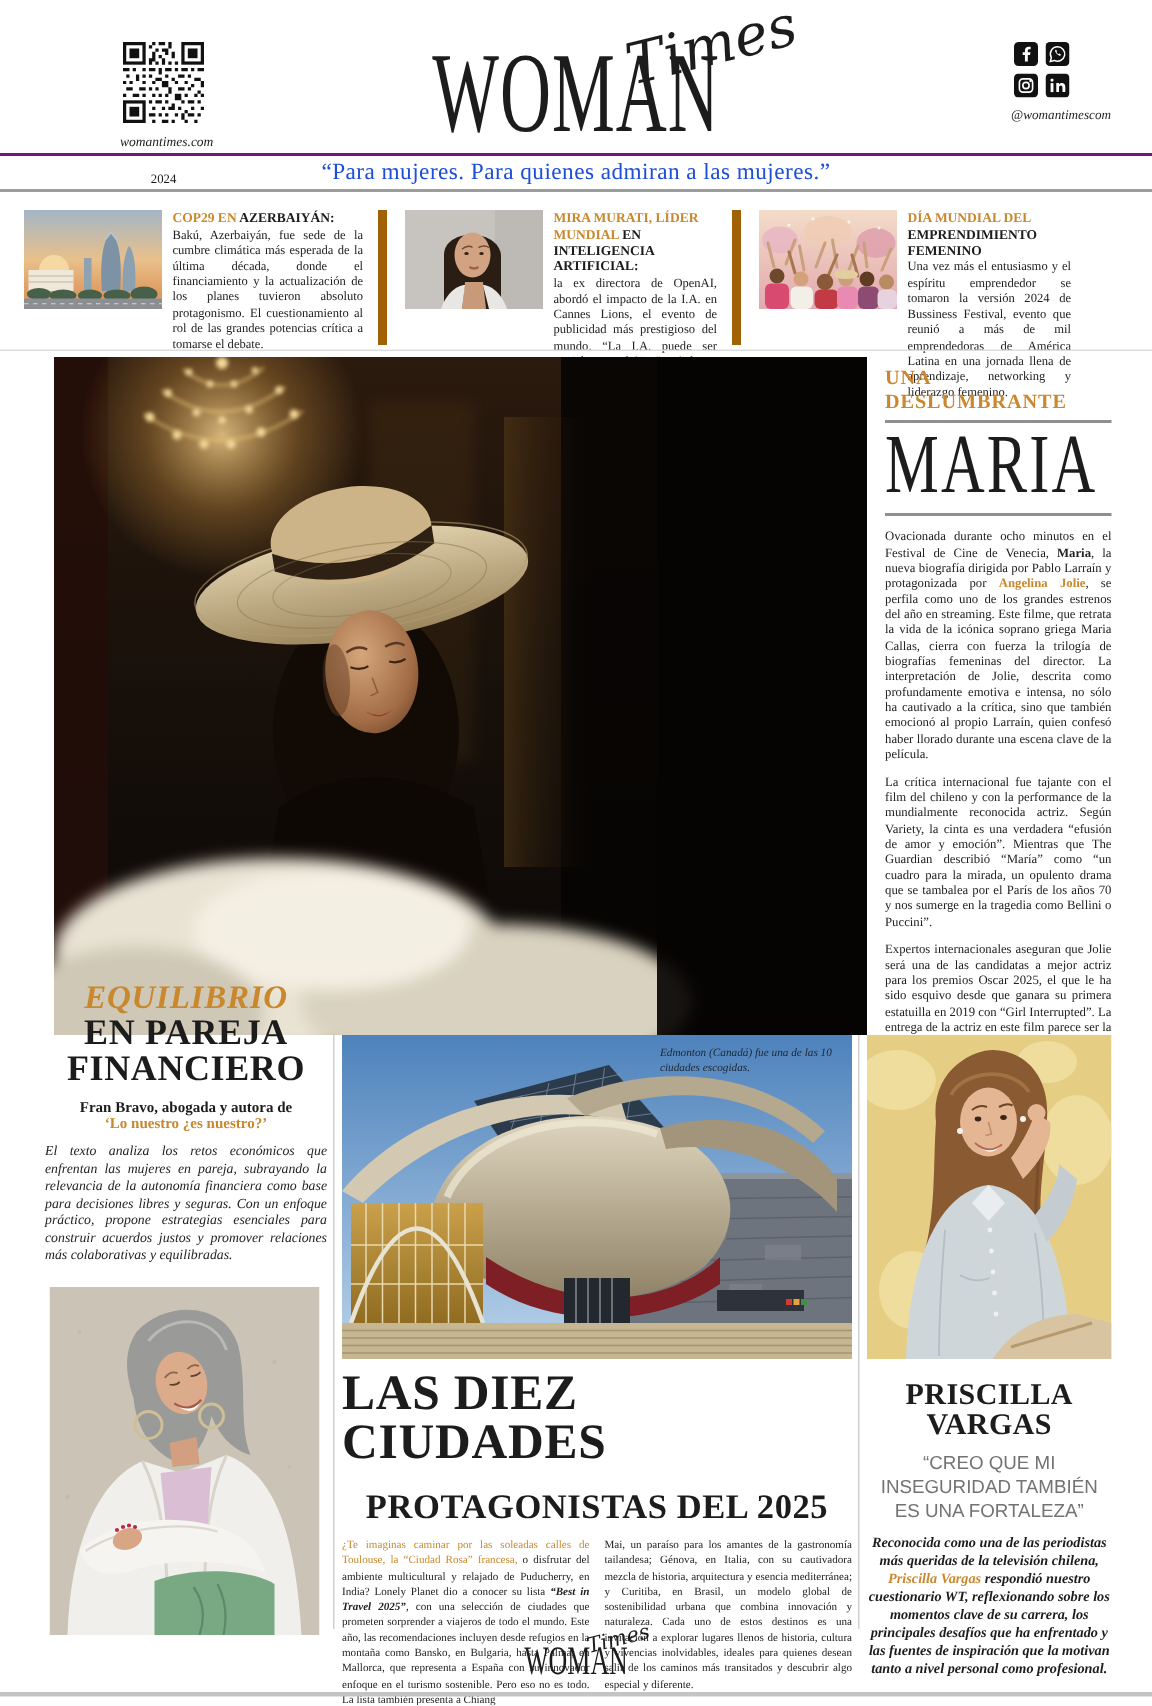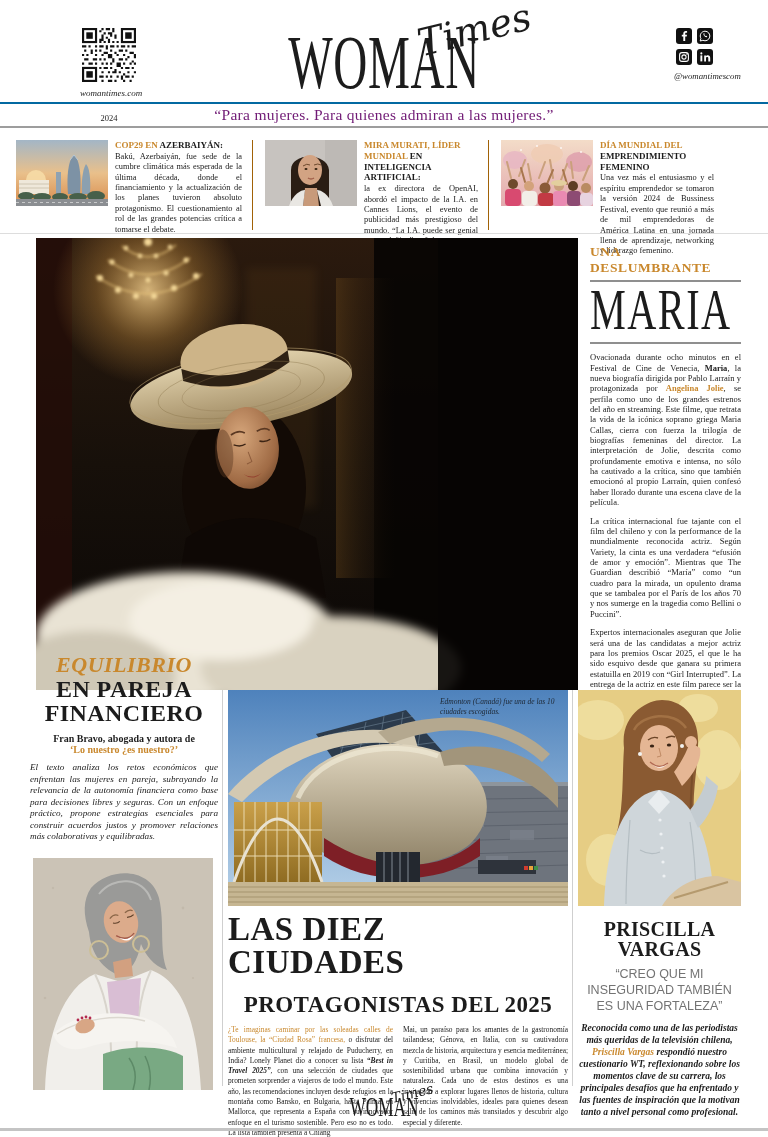--- a/index.html
+++ b/index.html
@@ -17,26 +17,26 @@
   .qr-year{font-size:8.5px;margin-top:15px}
   .logo-lg{left:384px;top:30px;transform:translateX(-50%);white-space:nowrap}
   .logo-word{display:inline-block;font-size:76px;line-height:.85;letter-spacing:1px;transform:scaleX(.62);transform-origin:center}
   .logo-script{position:absolute;right:6px;top:-22px;font-family:"DejaVu Serif",serif;font-style:italic;font-size:38px;transform:rotate(-14deg);font-weight:400}
   .social-wrap{right:54px;top:28px;width:40px;text-align:center}
   .social-grid{display:grid;grid-template-columns:16px 16px;gap:5px;justify-content:center}
   .social-handle{font-style:italic;font-size:8.8px;margin-top:6px;white-space:nowrap}
   .social-grid svg{display:block;cursor:pointer}
 
   
-  .tagline-band{left:0;top:102px;width:768px;height:26px;border-top:2px solid #0369a1;border-bottom:2px solid #9d9d9d;display:flex;align-items:center;justify-content:center;font-size:15.5px;color:#701a75;letter-spacing:.3px}
+  .tagline-band{left:0;top:102px;width:768px;height:26px;border-top:2px solid #701a75;border-bottom:2px solid #9d9d9d;display:flex;align-items:center;justify-content:center;font-size:15.5px;color:#1d4ed8;letter-spacing:.3px}
 
   
   .news-strip{left:16px;top:140px;width:708px;height:90px;display:flex}
   .news-item{width:236px;display:flex;gap:7px;padding-right:10px}
-  .news-item + .news-item{border-left:1px solid #a16207;padding-left:12px}
+  .news-item + .news-item{border-left:6px solid #a16207;padding-left:12px}
   .news-item svg{flex-shrink:0}
   .news-title{font-size:9px;font-weight:bold;line-height:1.2}
   .news-body{font-size:8.4px;line-height:1.24;text-align:justify;margin-top:1px;color:#222}
   .rule-strip{left:0;top:233px;width:768px;height:1px;background:#ddd}
 
   
   .main-photo{left:36px;top:238px}
   .maria-col{left:590px;top:244px;width:151px}
   .kicker{font-size:13.5px;letter-spacing:.6px;font-weight:bold}
   .rule{border-top:2px solid #8f8f8f;margin:4px 0}

